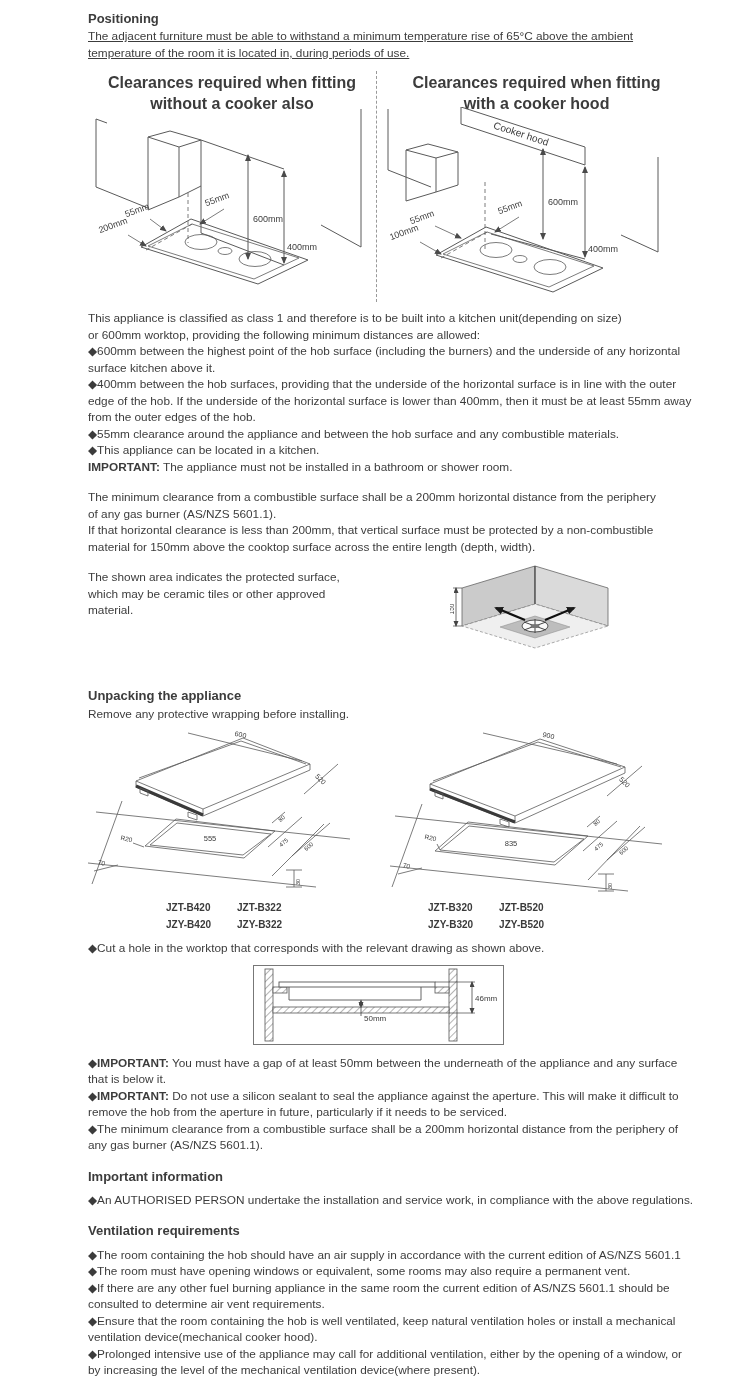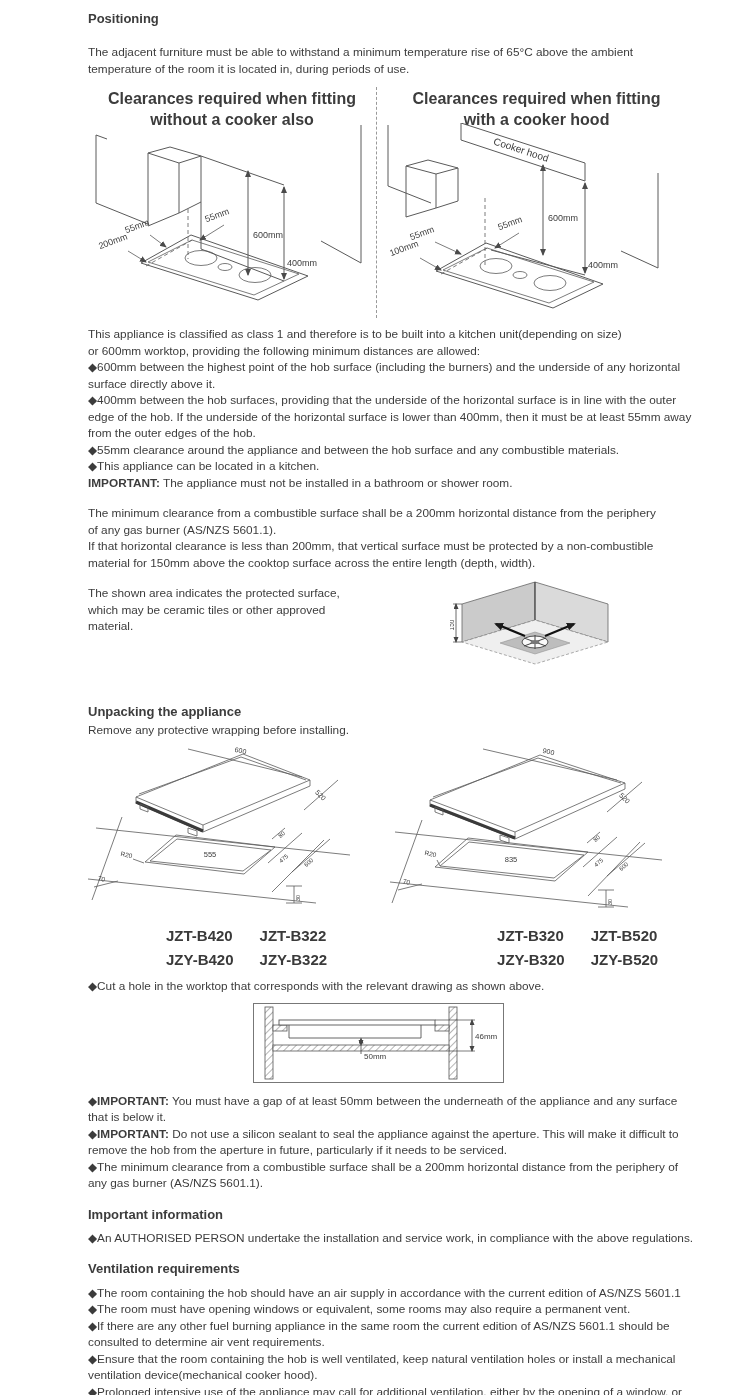--- a/index.html
+++ b/index.html
@@ -3,39 +3,39 @@
 <meta charset="utf-8">
 <style>
   html,body{margin:0;padding:0;background:#fff;}
   body{width:743px;height:1395px;font-family:"Liberation Sans","DejaVu Sans",sans-serif;
        font-size:11.8px;color:#3c3c3c;line-height:1.4;overflow:hidden;}
   .content{padding:10px 48px 0 88px;width:607px;}
   p{margin:0;}
   .b{font-weight:bold;}
   .preline{white-space:pre-line;}
   .heading{font-weight:bold;font-size:13px;margin:0;}
-  .mt4{margin-top:16px;}.mt6{margin-top:6px;}.mt8{margin-top:8px;}.mt14{margin-top:14px;}.mt16{margin-top:16px;}
+  .mt4{margin-top:0;text-decoration:underline;}.mt6{margin-top:6px;}.mt8{margin-top:8px;}.mt14{margin-top:14px;}.mt16{margin-top:16px;}
   
   .clear-row{display:flex;margin-top:10px;}
   .fig{width:289px;}
   .fig-right{width:318px;border-left:1px dashed #999;padding-left:1px;}
   .fig-title{font-weight:bold;font-size:16px;text-align:center;line-height:1.3;height:34px;padding-top:2px;}
   svg{display:block;}
   svg text{font-family:"Liberation Sans","DejaVu Sans",sans-serif;fill:#3c3c3c;}
   .ln{stroke:#5a5a5a;stroke-width:1;fill:none;}
   .lnt{stroke:#5a5a5a;stroke-width:.8;fill:none;}
   .dash{stroke-dasharray:4,3;}
   
   .prot-row{display:flex;align-items:flex-start;margin-top:14px;}
   .prot-text{width:310px;}
   .prot-svg{margin-left:52px;margin-top:-6px;}
   
   .draw-row{display:flex;margin-top:2px;}
   
-  .models-row{display:flex;font-weight:bold;font-size:15px;color:#3a3a3a;margin-top:10px;gap:24px;}
+  .models-row{display:flex;font-weight:bold;font-size:10px;color:#3a3a3a;margin-top:2px;}
   .model-grid{display:grid;grid-template-columns:auto auto;column-gap:26px;row-gap:3px;}
   .mg1{margin-left:78px;}
   .mg2{margin-left:146px;}
   .cross-wrap{margin:8px 0 10px 165px;width:252px;}
 </style>
 </head>
 <body>
 
 <div class="content">
 
@@ -146,21 +146,21 @@
         <text x="27" y="128" font-size="9" text-anchor="middle" transform="rotate(-20 27 128)">100mm</text>
         <text x="170" y="98" font-size="9">600mm</text>
         <text x="210" y="145" font-size="9">400mm</text>
       </svg>
     </div>
   </div>
 
   <div class="mt8">
     <p class="preline">This appliance is classified as class 1 and therefore is to be built into a kitchen unit(depending on size)
 or 600mm worktop, providing the following minimum distances are allowed:</p>
-    <p>◆600mm between the highest point of the hob surface (including the burners) and the underside of any horizontal surface directly above it.</p>
+    <p>◆600mm between the highest point of the hob surface (including the burners) and the underside of any horizontal surface kitchen above it.</p>
     <p>◆400mm between the hob surfaces, providing that the underside of the horizontal surface is in line with the outer edge of the hob. If the underside of the horizontal surface is lower than 400mm, then it must be at least 55mm away from the outer edges of the hob.</p>
     <p>◆55mm clearance around the appliance and between the hob surface and any combustible materials.</p>
     <p>◆This appliance can be located in a kitchen.</p>
     <p><span class="b">IMPORTANT:</span><span> The appliance must not be installed in a bathroom or shower room.</span></p>
   </div>
 
   <p class="preline mt14">The minimum clearance from a combustible surface shall be a 200mm horizontal distance from the periphery
 of any gas burner (AS/NZS 5601.1).
 If that horizontal clearance is less than 200mm, that vertical surface must be protected by a non-combustible
 material for 150mm above the cooktop surface across the entire length (depth, width).</p>

